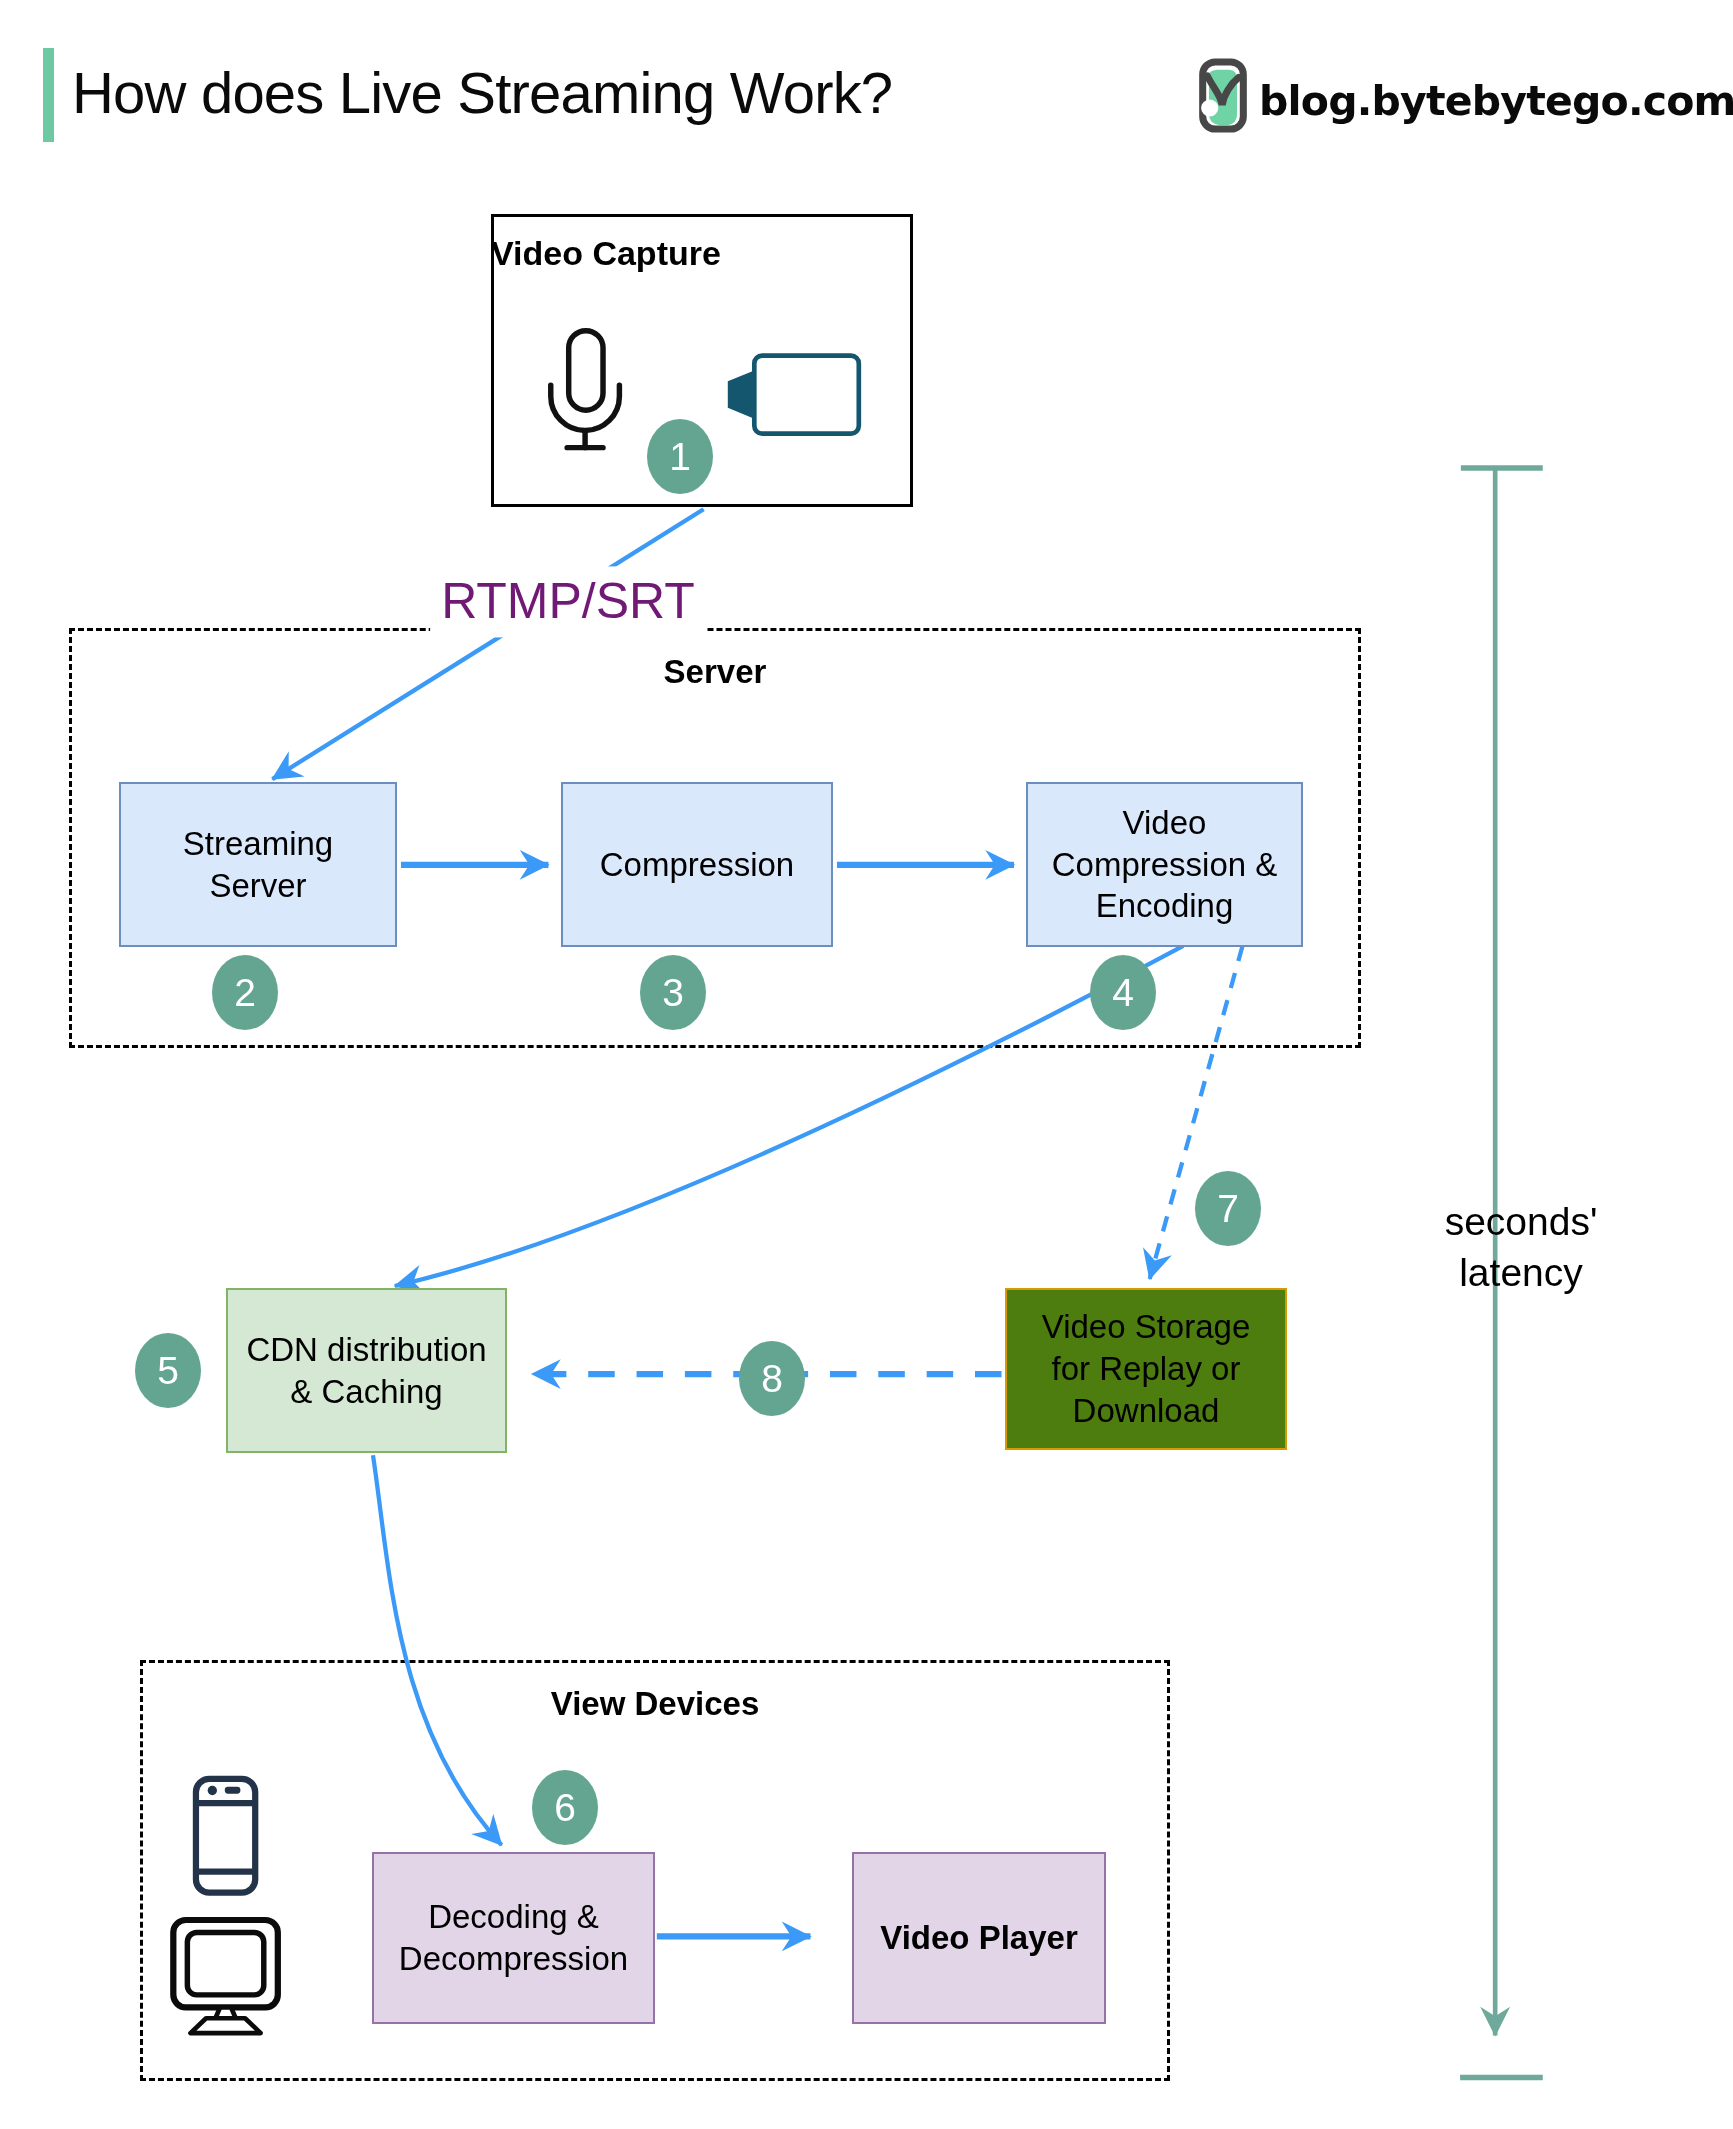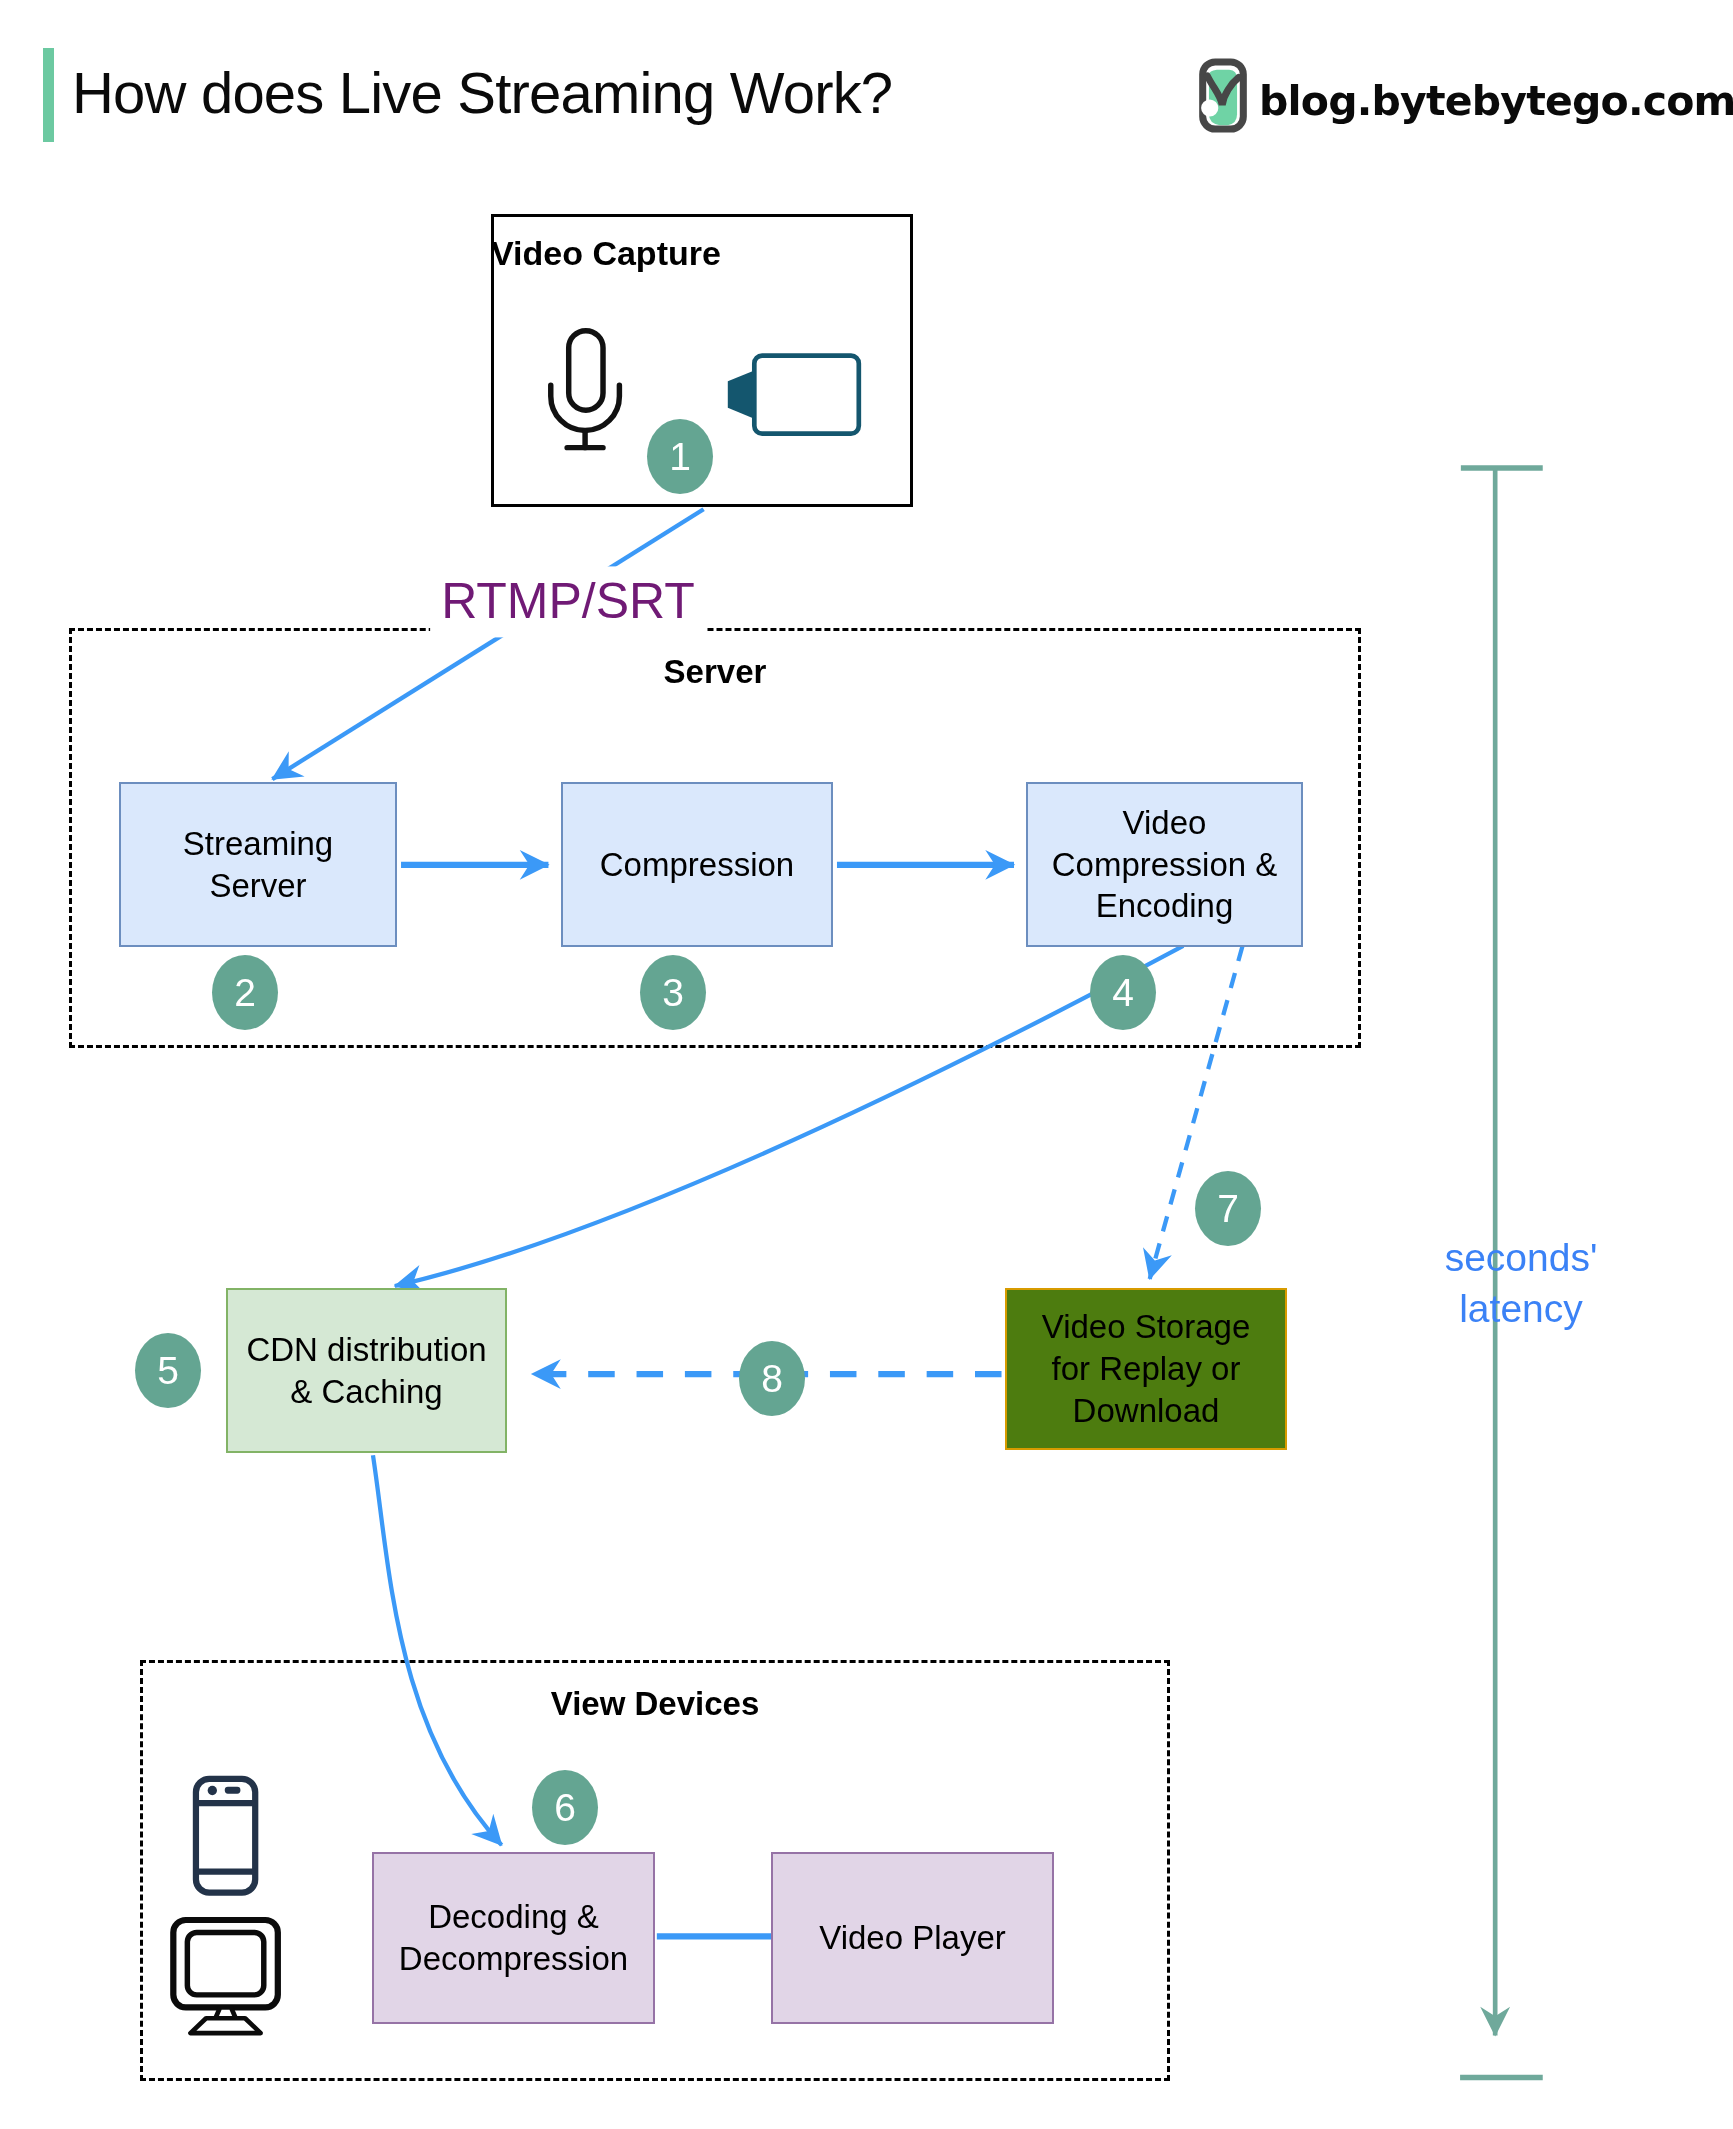--- a/index.html
+++ b/index.html
@@ -23,38 +23,38 @@
   .node { position:absolute; display:flex; align-items:center; justify-content:center; text-align:center; }
   .node-label { font-size:33px; line-height:1.27; color:#000; white-space:pre-line; }
   .n-blue   { background:#DAE8FC; border:2.3px solid #6C8EBF; }
   .n-stream { left:119px;  top:782px; width:278px; height:165px; }
   .n-seg    { left:561px;  top:782px; width:272px; height:165px; }
   .n-comp   { left:1026px; top:782px; width:277px; height:165px; }
   .n-cdn    { left:226px;  top:1288px; width:281px; height:165px; background:#D5E8D4; border:2.3px solid #82B366; }
   .n-store  { left:1005px; top:1288px; width:282px; height:162px; background:#4d7c0f; border:2.3px solid #D79B00; }
   .n-purple { background:#E1D5E7; border:2.3px solid #9673A6; }
   .n-dec    { left:372px;  top:1852px; width:283px; height:172px; }
-  .n-player { left:771px; top:1852px; width:283px; height:172px; }
+  .n-player { left:852px; top:1852px; width:254px; height:172px;font-weight:bold; }
   
   .step { position:absolute; width:66px; height:75px; border-radius:50%; background:#64A592;
           color:#fff; font-size:39px; display:flex; align-items:center; justify-content:center; }
   .s1 { left:647px;  top:419px; }
   .s2 { left:212px;  top:955px; }
   .s3 { left:640px;  top:955px; }
   .s4 { left:1090px; top:955px; }
   .s5 { left:135px;  top:1333px; }
   .s6 { left:532px;  top:1770px; }
   .s7 { left:1195px; top:1171px; }
   .s8 { left:739px;  top:1341px; }
   
   .edge-label { position:absolute; transform:translate(-50%,-50%); text-align:center;
                 font-size:50px; color:#701a75; background:#fff; padding:3.1px 11px; white-space:pre-line; line-height:1.3; }
   .l-rtmp { left:568px; top:602px; }
   .l-hls  { left:771px; top:1168px; }
-  .l-latency { left:1521px; top:1248px; color:#3b82f6; background:transparent; font-size:39px; padding:0;margin-top:36px; }
+  .l-latency { left:1521px; top:1248px; color:#000000; background:transparent; font-size:39px; padding:0; }
   
   .svg-layer { position:absolute; left:0; top:0; width:1734px; height:2129px; }
   .cap-title { position:absolute; left:491px; top:234px; width:422px; text-align:left; font-size:34px; font-weight:700; color:#000; }
 </style>
 </head>
 <body>
 
 <div class="canvas">
 
   <div class="title-bar"></div>

